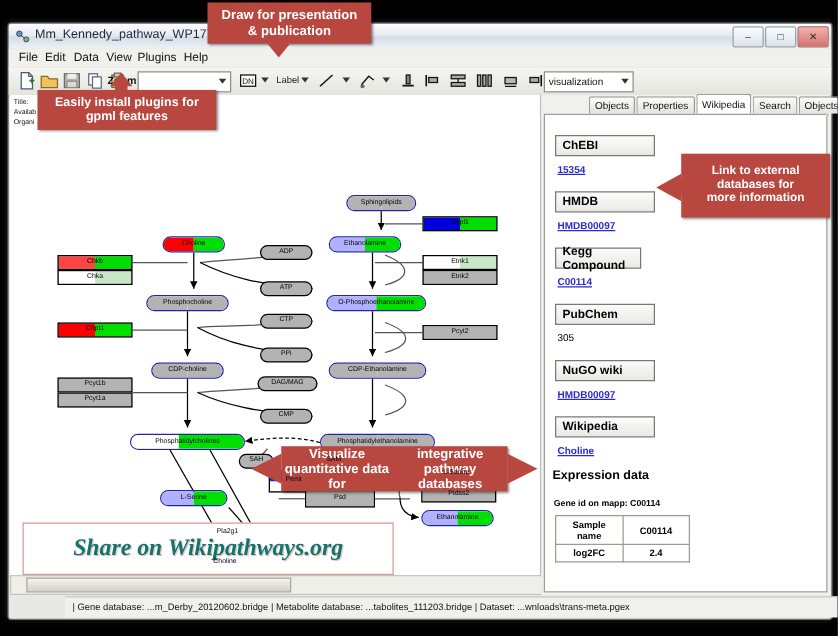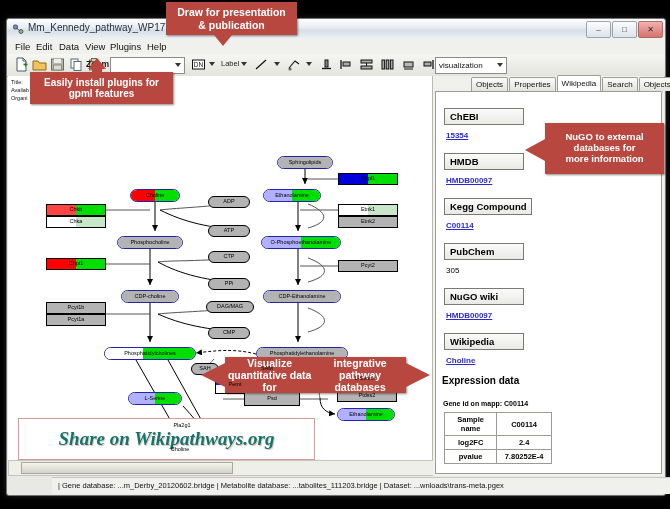--- a/index.html
+++ b/index.html
@@ -481,21 +481,21 @@
         <div class="dbhead" style="left:8px;top:16px;width:80px;">
             <span>ChEBI</span>
           </div>
         <a class="dblink" style="left:10px;top:39px;">15354</a>
 
         <div class="dbhead" style="left:8px;top:61px;width:80px;">
             <span>HMDB</span>
           </div>
         <a class="dblink" style="left:10px;top:84px;">HMDB00097</a>
 
-        <div class="dbhead" style="left:8px;top:106px;width:88px;">
+        <div class="dbhead" style="left:8px;top:106px;width:69px;">
             <span>Kegg Compound</span>
           </div>
         <a class="dblink" style="left:10px;top:129px;">C00114</a>
 
         <div class="dbhead" style="left:8px;top:151px;width:80px;">
             <span>PubChem</span>
           </div>
         <div class="dbplain" style="left:10px;top:174px;">305</div>
 
         <div class="dbhead" style="left:8px;top:196px;width:80px;">
@@ -514,24 +514,20 @@
         <table class="expr" style="left:8px;top:320px;width:108px;">
           <tbody>
               <tr>
             <td style="width:54px">Sample name</td>
             <td style="width:54px">C00114</td>
           </tr>
           <tr>
             <td>log2FC</td>
             <td>2.4</td>
           </tr>
-          <tr>
-            <td>pvalue</td>
-            <td>7.80252E-4</td>
-          </tr>
         </tbody>
           </table>
       </div>
 
       <div class="sbar" style="left:228px;top:15px;width:0px;height:0px;"></div>
     </div>
 
     <div class="statusbar">
       <span>| Gene database: ...m_Derby_20120602.bridge | Metabolite database: ...tabolites_111203.bridge | Dataset: ...wnloads\trans-meta.pgex</span>
     </div>
@@ -545,21 +541,21 @@
   <div style="position:absolute;left:218px;top:33px;width:10px;height:5px;background:#b8473f;"></div>
 
   <div class="callout" style="left:30px;top:72px;width:143px;height:32px;font-size:10px;flex-direction:column;">
     <div>Easily install plugins for</div>
     <div>gpml features</div>
   </div>
   <div class="arrow" style="left:88px;top:58px;border-left:9px solid transparent;border-right:9px solid transparent;border-bottom:11px solid #b8473f;"></div>
   <div style="position:absolute;left:92px;top:68px;width:10px;height:6px;background:#b8473f;"></div>
 
   <div class="callout" style="left:545px;top:123px;width:119px;height:51px;font-size:9.5px;flex-direction:column;">
-    <div>NuGO  to external</div>
+    <div>Link  to external</div>
     <div>databases  for</div>
     <div>more information</div>
   </div>
   <div class="arrow" style="left:525px;top:139px;border-top:11px solid transparent;border-bottom:11px solid transparent;border-right:20px solid #b8473f;"></div>
   <div style="position:absolute;left:543px;top:143px;width:6px;height:13px;background:#b8473f;"></div>
 
   <div class="callout" style="left:225px;top:357px;width:181px;height:36px;font-size:10.5px;flex-direction:row;">
     <div>Visualize quantitative data  for</div>
     <div>integrative pathway databases</div>
   </div>

